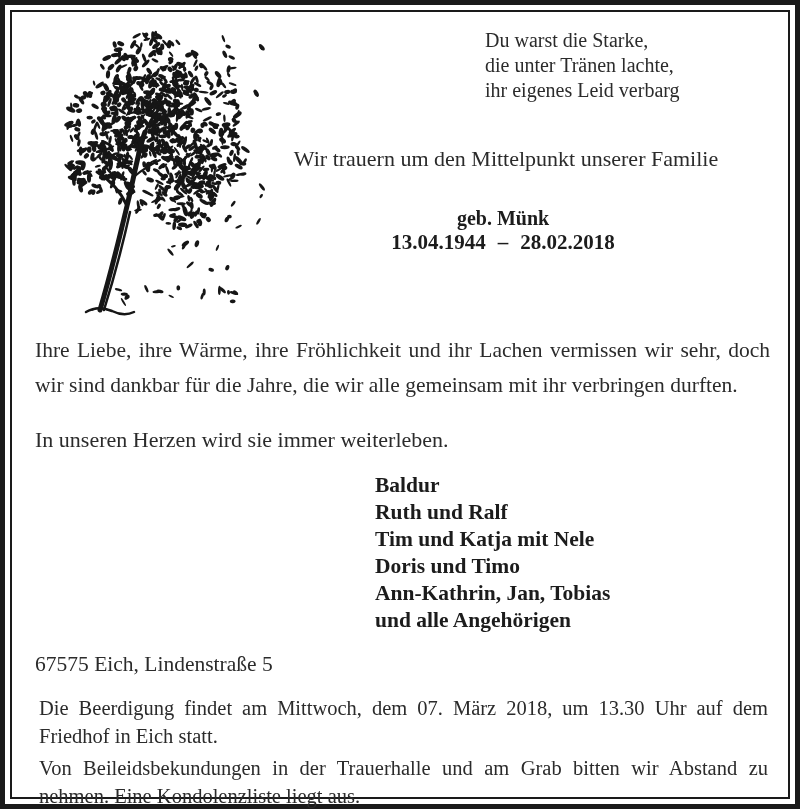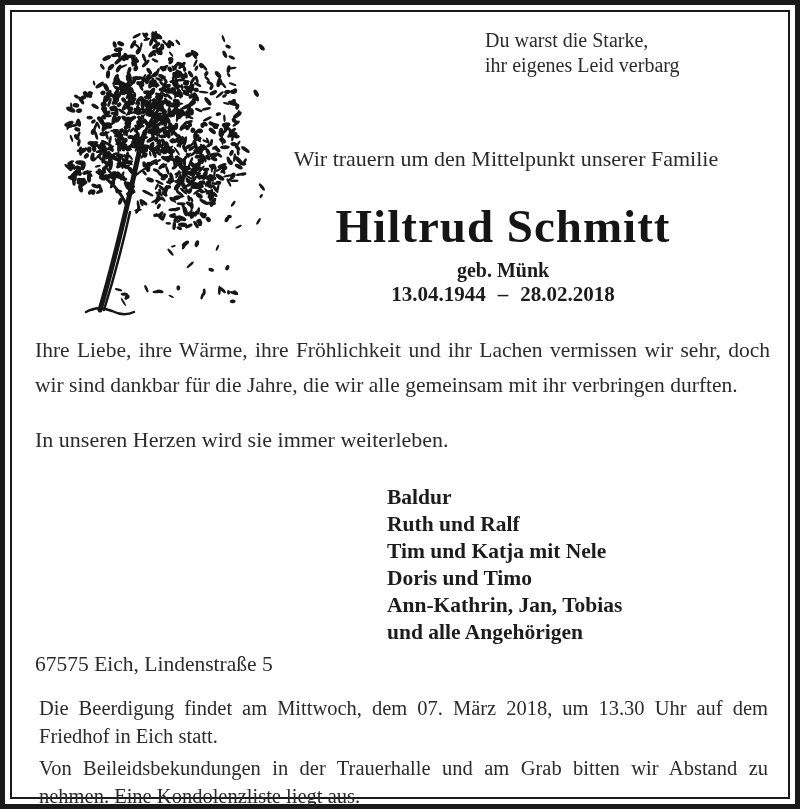--- a/index.html
+++ b/index.html
@@ -11,21 +11,21 @@
   .poem{left:485px;top:28px;font-size:20px;line-height:25px;color:#2b2b2b;}
   .poem div{white-space:nowrap;}
   .intro{left:208px;top:146px;width:596px;text-align:center;font-size:22px;color:#2b2b2b;}
   .name-block{left:208px;top:200px;width:590px;text-align:center;}
   .deceased-name{font-size:47px;font-weight:bold;color:#151515;margin:0;line-height:52px;letter-spacing:1px;}
   .maiden{font-size:20px;font-weight:bold;color:#1c1c1c;margin-top:6px;line-height:24px;}
   .dates{font-size:21px;font-weight:bold;color:#1c1c1c;margin-top:0;line-height:24px;}
   .dates .sep{margin:0 12px;}
   .para1{left:35px;top:333px;width:735px;font-size:21.5px;line-height:35px;text-align:justify;color:#2b2b2b;}
   .para2{left:35px;top:427px;font-size:22px;color:#2b2b2b;}
-  .mourners{left:375px;top:472px;list-style:none;margin:12px;padding:0;font-size:21.5px;font-weight:bold;line-height:27px;color:#1c1c1c;}
+  .mourners{left:375px;top:472px;list-style:none;margin:0;padding:0;font-size:21.5px;font-weight:bold;line-height:27px;color:#1c1c1c;}
   .address{left:35px;top:652px;font-size:21.5px;color:#2b2b2b;}
   .funeral{left:35px;top:690px;width:737px;font-size:20.5px;line-height:28px;text-align:justify;color:#2b2b2b;}
   .funeral p{margin:4px;}
 </style>
 </head>
 <body>
 
 <div class="frame-outer"></div>
 <div class="frame-inner"></div>
 
@@ -1024,27 +1024,27 @@
       <path d="M101 186 C 94 170, 84 160, 71 152" fill="none" stroke="#161616" stroke-width="3" stroke-linecap="round"></path>
       <path d="M119 112 C 125 98, 132 90, 140 80" fill="none" stroke="#161616" stroke-width="3" stroke-linecap="round"></path>
       <path d="M109 156 C 118 148, 126 144, 134 140" fill="none" stroke="#161616" stroke-width="2" stroke-linecap="round"></path>
       <path d="M60 292 q 12 -7 26 -1 q 12 6 22 1" fill="none" stroke="#161616" stroke-width="2.5" stroke-linecap="round"></path>
       <path d="M66 290 q 8 -4 16 0" fill="none" stroke="#161616" stroke-width="1.5" stroke-linecap="round"></path>
     </svg>
 </div>
 
 <div class="abs poem">
     <div>Du warst die Starke,</div>
+    <div>die unter Tränen lachte,</div>
     <div>ihr eigenes Leid verbarg</div>
   </div>
 
 <div class="abs intro">Wir trauern um den Mittelpunkt unserer Familie</div>
 
 <div class="abs name-block">
-  <h1 class="deceased-name">Hiltrud Schmitt</h1>
   <div class="maiden">geb. Münk</div>
   <div class="dates">
     <span>13.04.1944</span><span class="sep">–</span><span>28.02.2018</span>
   </div>
 </div>
 
 <div class="abs para1">Ihre Liebe, ihre Wärme, ihre Fröhlichkeit und ihr Lachen vermissen wir sehr, doch wir sind dankbar für die Jahre, die wir alle gemeinsam mit ihr verbringen durften.</div>
 
 <div class="abs para2">In unseren Herzen wird sie immer weiterleben.</div>
 

